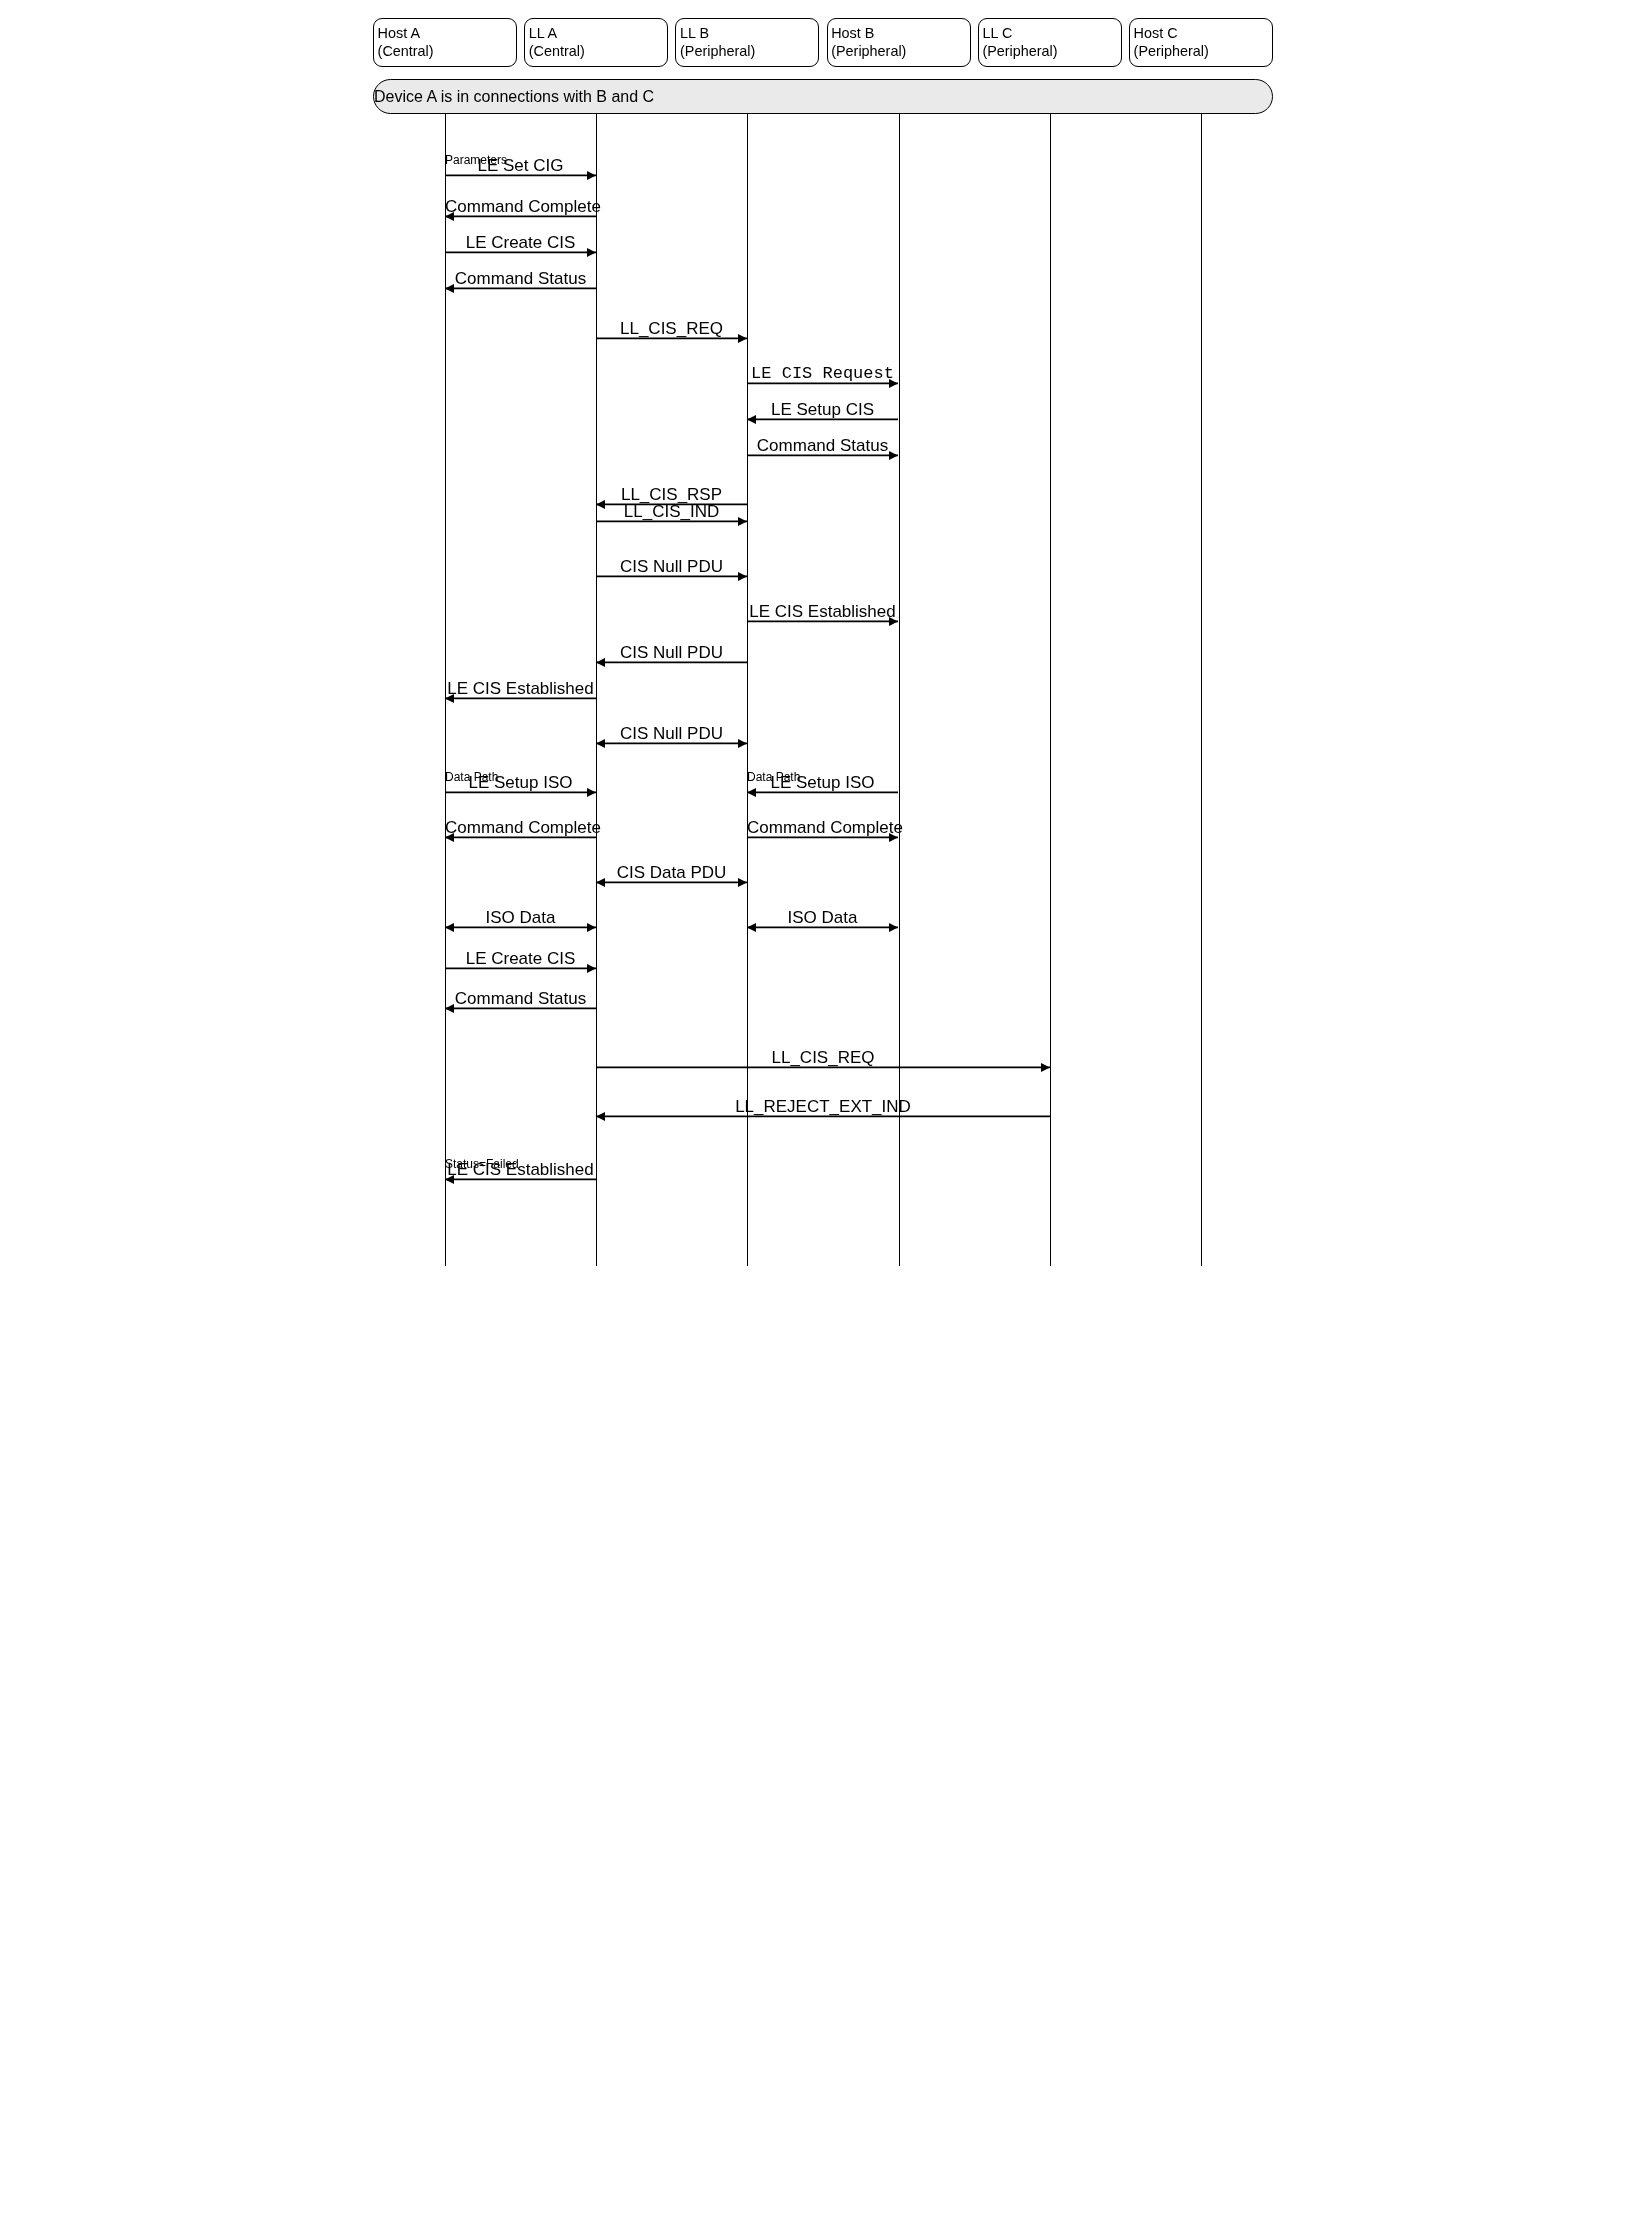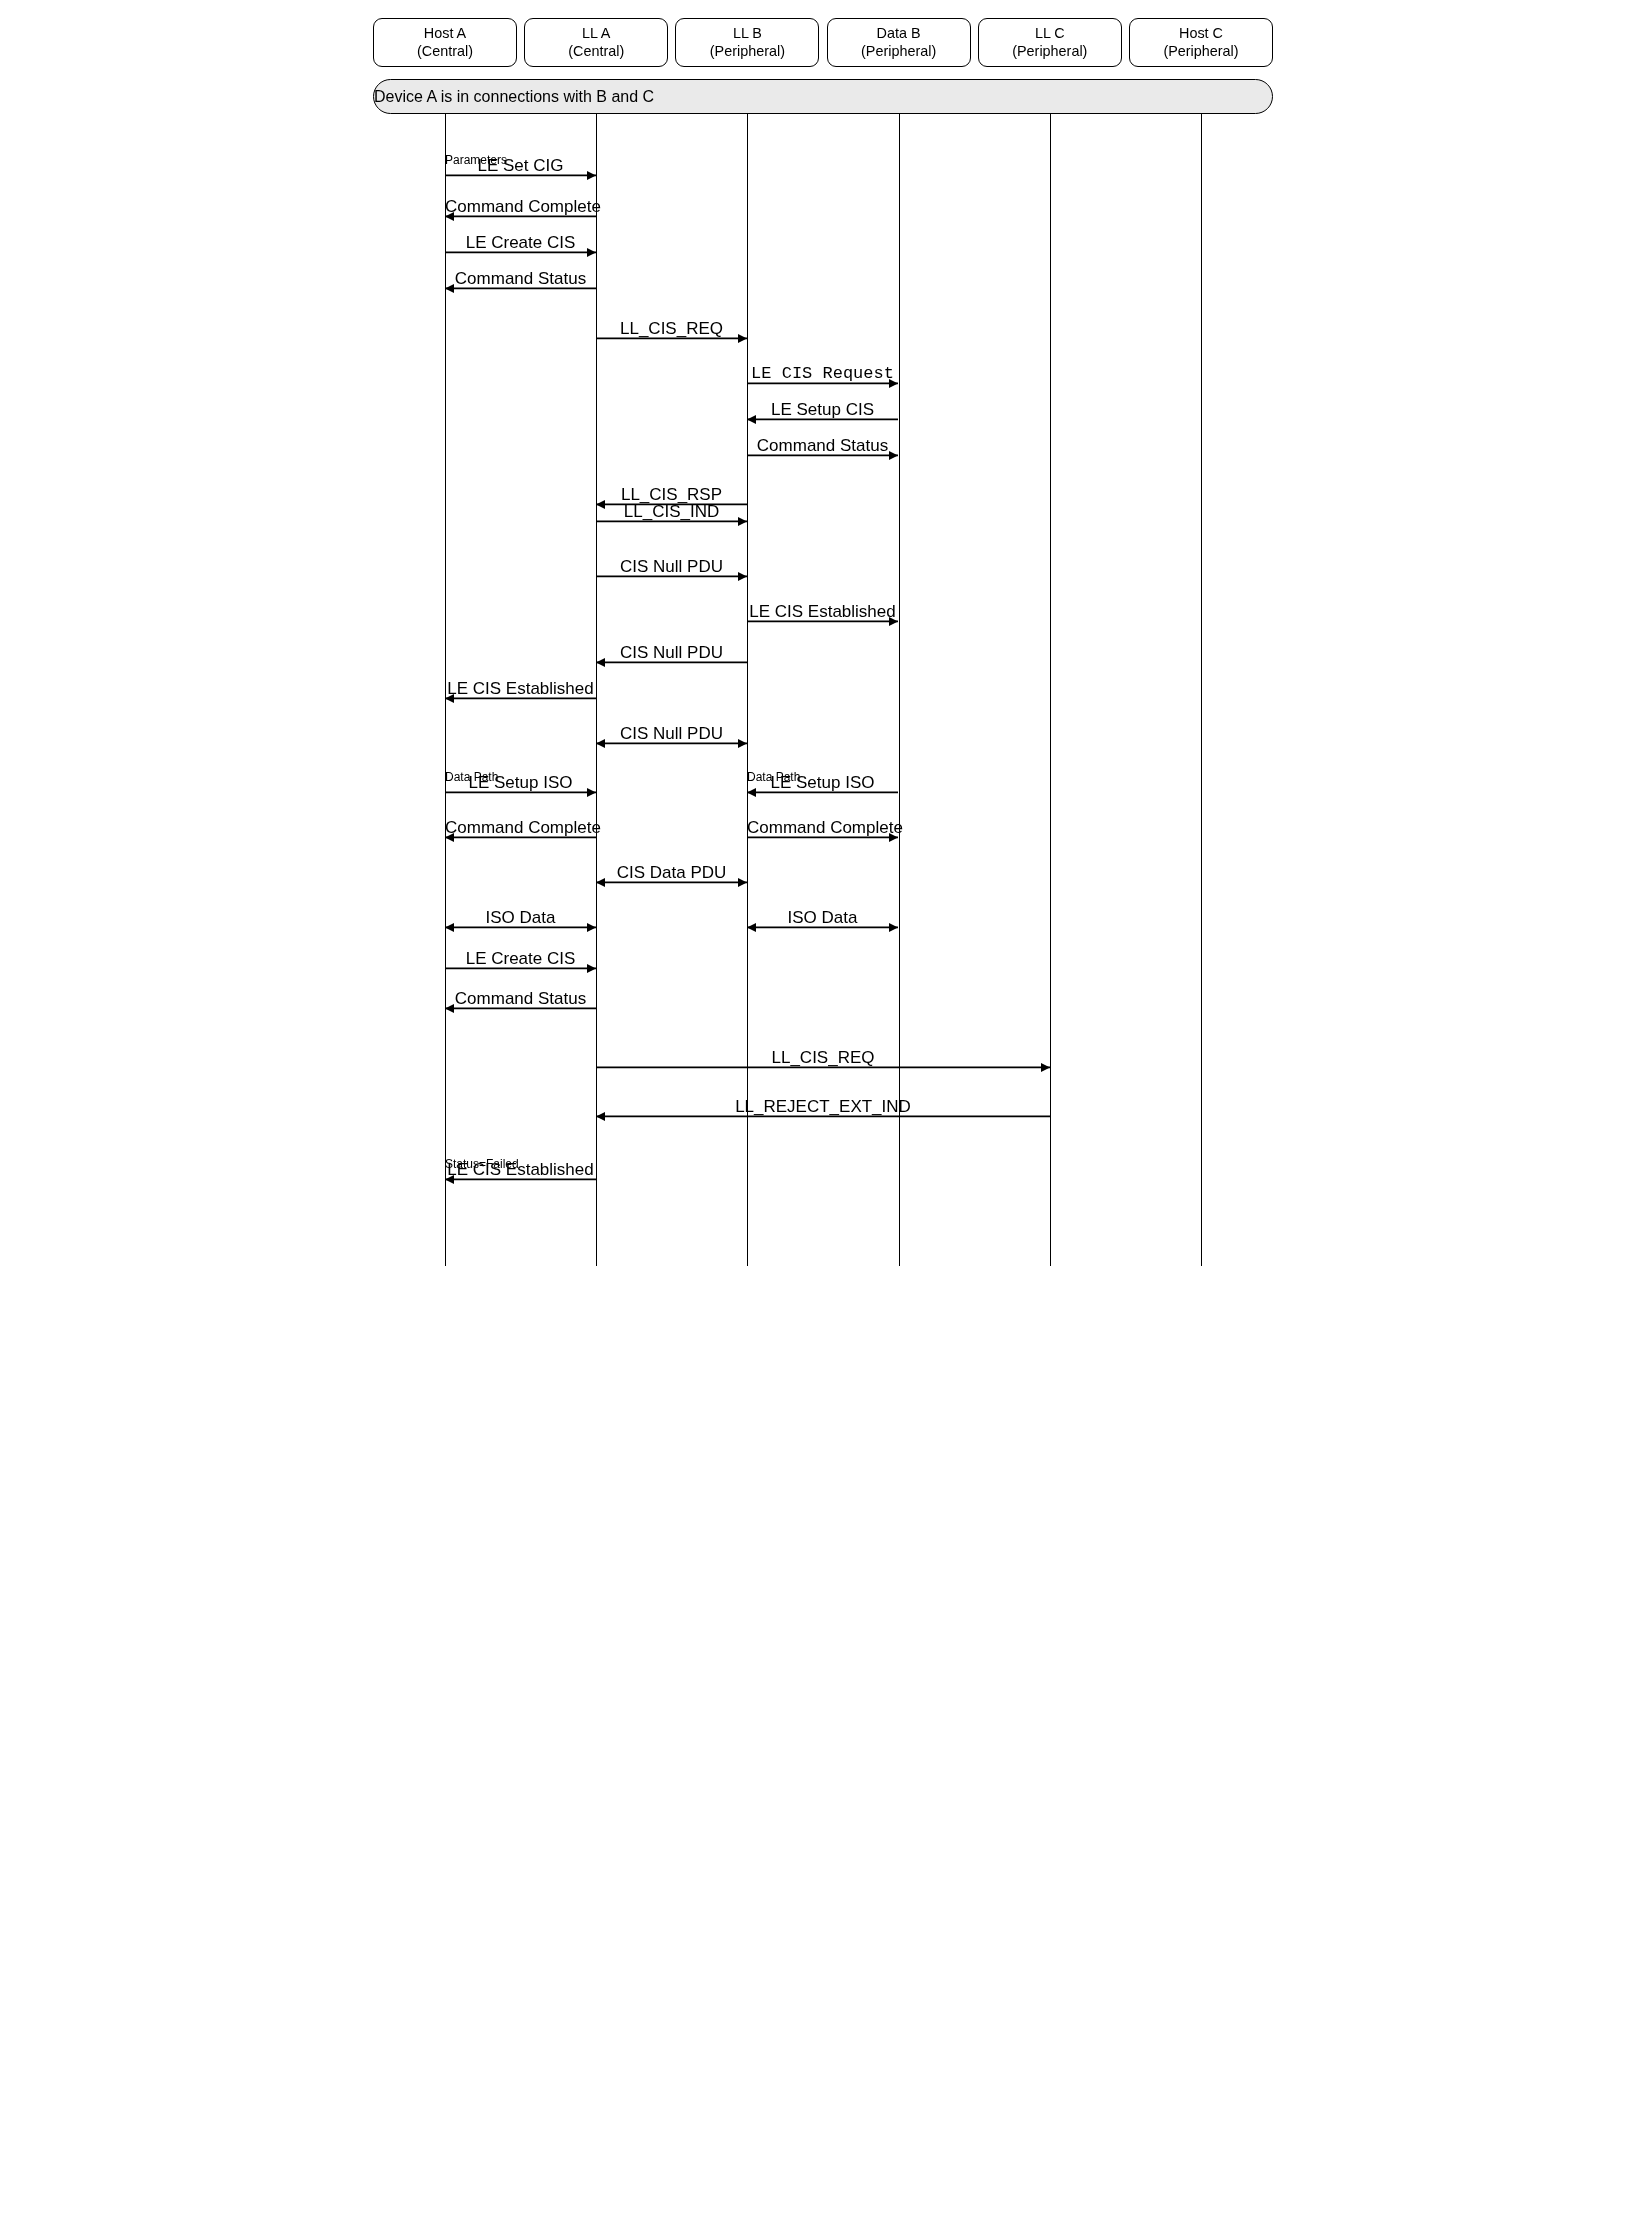--- a/index.html
+++ b/index.html
@@ -16,21 +16,21 @@
   .participants {
     display: flex;
     justify-content: space-between;
     gap: 7.2px;
   }
   .participant {
     flex: 1;
     border: 1.8px solid #000;
     border-radius: 9px;
     padding: 5.4px 3.6px;
-    text-align: center;
+    text-align: left;
     font-size: 14.4px;
     line-height: 1.25;
     background: #fff;
   }
   .participant .line1 { display:block; }
   .participant .line2 { display:block; }
   .banner {
     margin-top: 12.6px;
     border: 1.8px solid #000;
     border-radius: 20px;
@@ -92,21 +92,21 @@
       </div>
       <div class="participant">
         <span class="line1">LL A</span>
         <span class="line2">(Central)</span>
       </div>
       <div class="participant">
         <span class="line1">LL B</span>
         <span class="line2">(Peripheral)</span>
       </div>
       <div class="participant">
-        <span class="line1">Data B</span>
+        <span class="line1">Host B</span>
         <span class="line2">(Peripheral)</span>
       </div>
       <div class="participant">
         <span class="line1">LL C</span>
         <span class="line2">(Peripheral)</span>
       </div>
       <div class="participant">
         <span class="line1">Host C</span>
         <span class="line2">(Peripheral)</span>
       </div>

